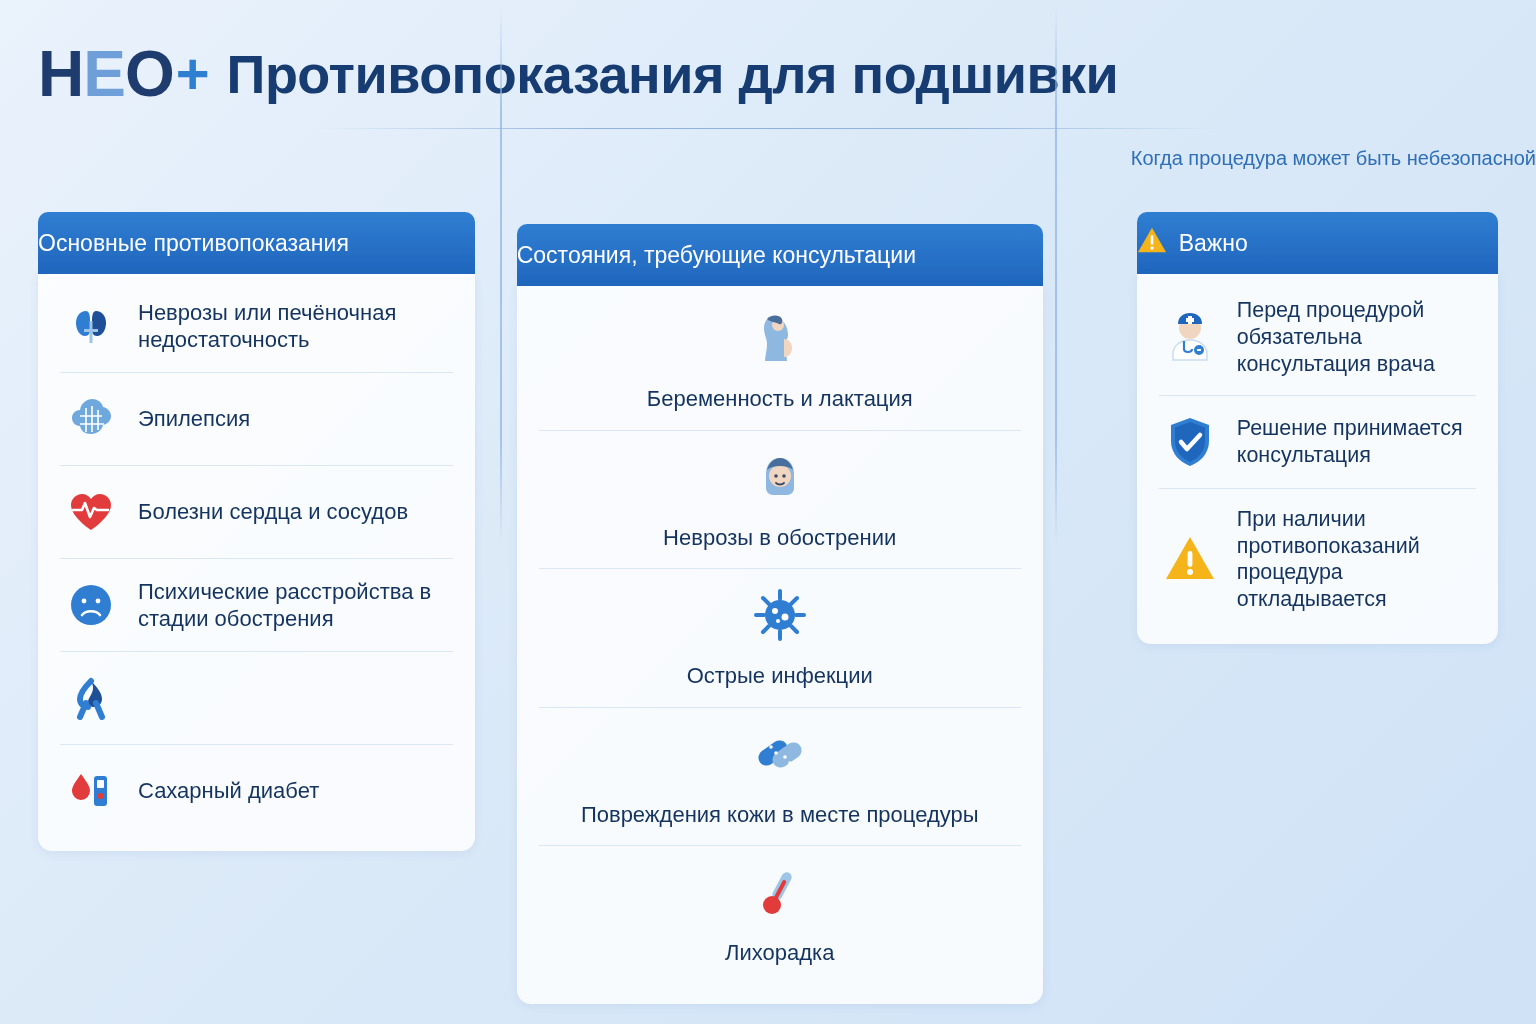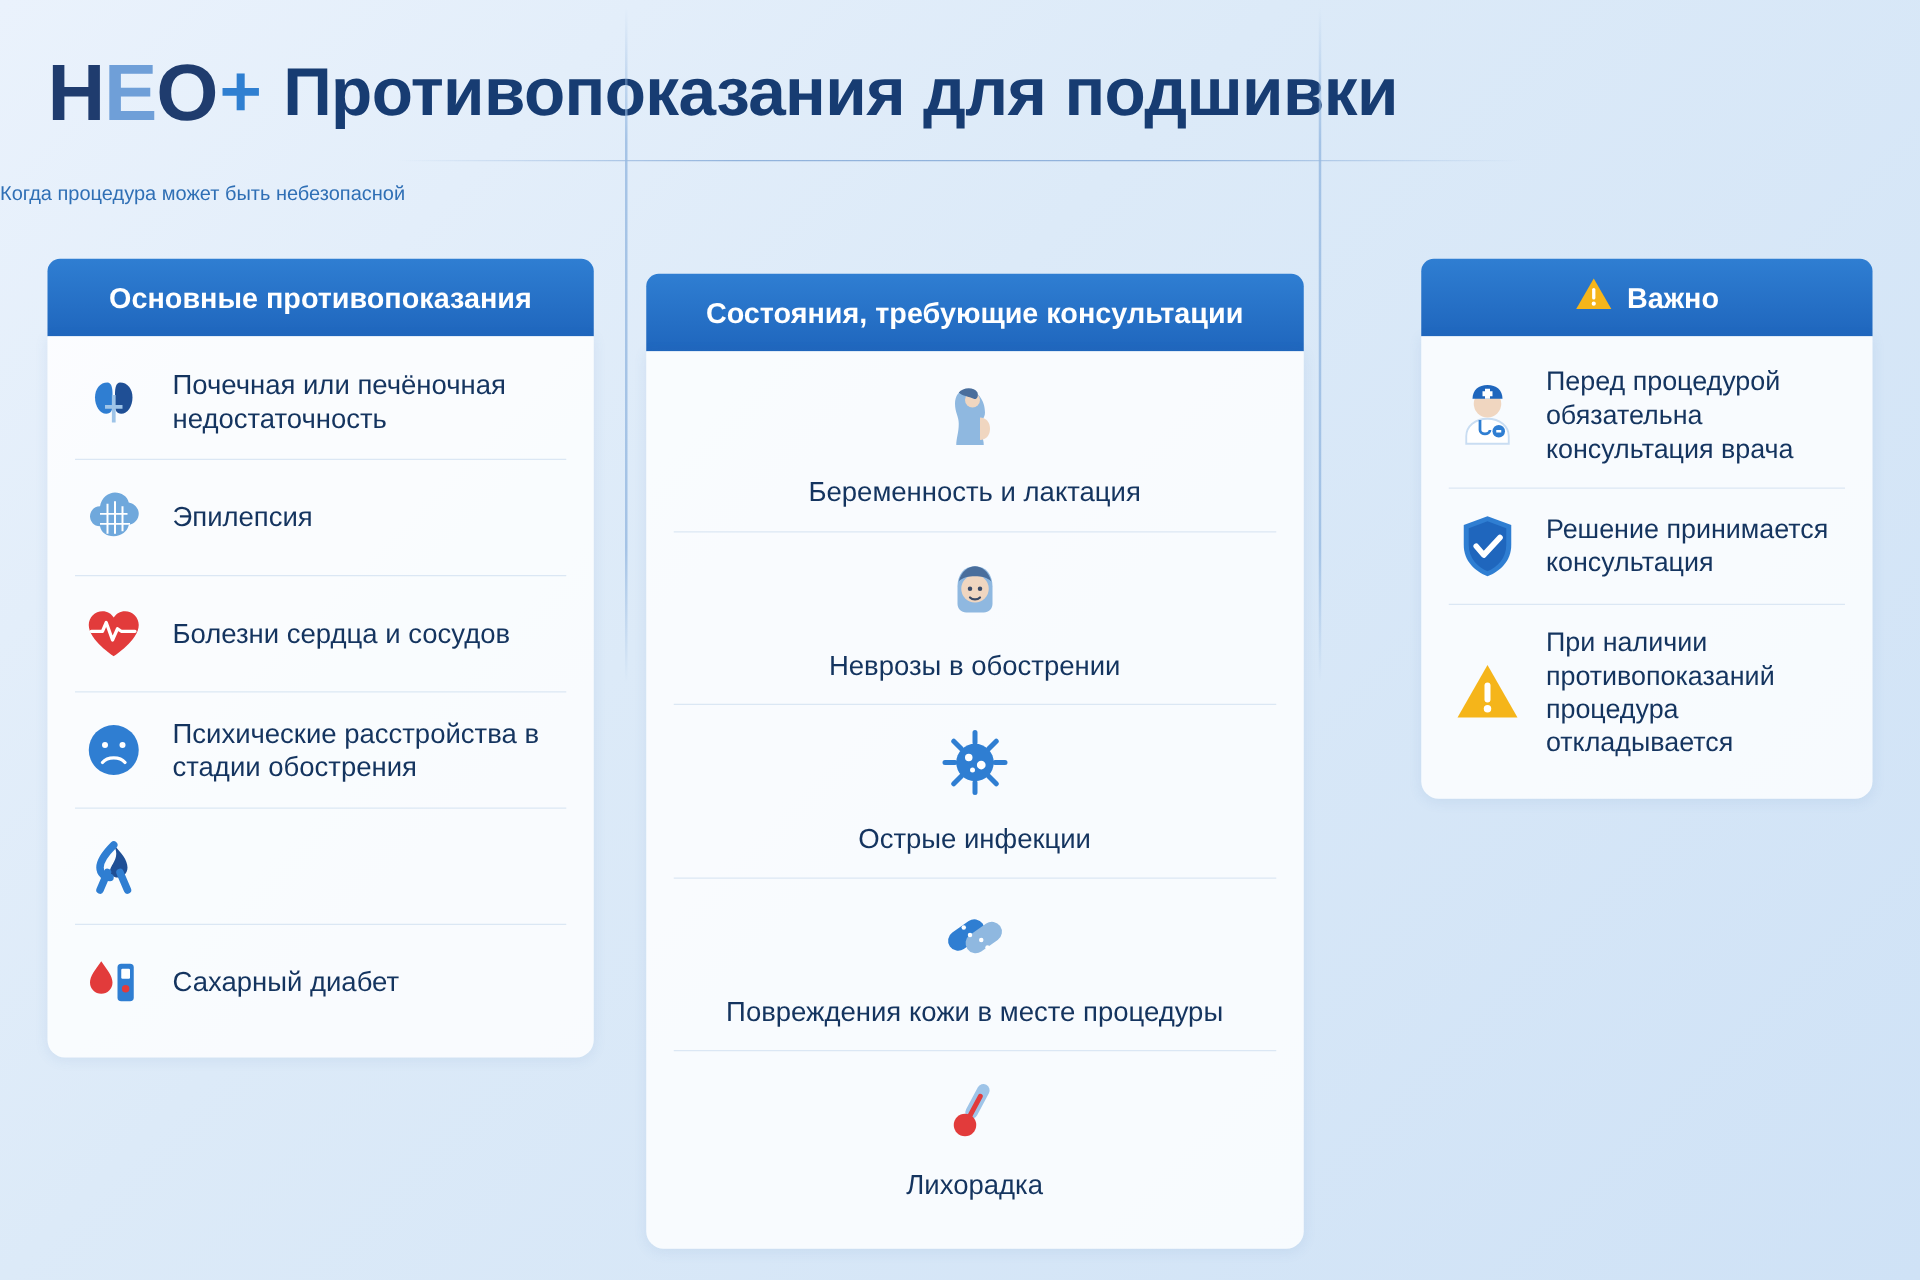--- a/index.html
+++ b/index.html
@@ -48,22 +48,22 @@
     letter-spacing: -0.5px;
     line-height: 1.05;
   }
   .divider {
     width: 900px;
     height: 1px;
     background: linear-gradient(90deg, rgba(120,160,210,0) 0%, rgba(120,160,210,0.75) 30%, rgba(120,160,210,0.75) 70%, rgba(120,160,210,0) 100%);
     margin: 22px auto 0 auto;
   }
   .subtitle {
-    text-align: left;
-    font-size: 16px;
+    text-align: right;
+    font-size: 20px;
     color: #2f6fb5;
     margin-top: 18px;
   }
 
   
   .columns {
     display: flex;
     gap: 0px;
     padding: 42px 38px 0 38px;
     align-items: flex-start;
@@ -84,25 +84,24 @@
   }
   .sep-1 { left: 500px; }
   .sep-2 { left: 1055px; }
 
   .card-head {
     background: linear-gradient(180deg, #2f7ed2 0%, #1f66bd 100%);
     border-radius: 10px 10px 0 0;
     height: 62px;
     display: flex;
     align-items: center;
-    justify-content: center;
     gap: 12px;
     color: #ffffff;
     font-size: 23px;
-    font-weight: bold;
+    font-weight: normal;
   }
   .card-body {
     background: rgba(255,255,255,0.82);
     border-radius: 0 0 14px 14px;
     padding: 6px 22px 14px 22px;
     box-shadow: 0 2px 10px rgba(70,120,180,0.10);
   }
   .row {
     display: flex;
     align-items: center;
@@ -161,21 +160,21 @@
 
       <div class="row">
         <span class="icon">
           <svg viewBox="0 0 58 58" width="58" height="58">
             <path d="M24 14c-6 0-10 5-10 12s4 13 9 13c4 0 5-3 5-7v-9c0-5-1-9-4-9z" fill="#2f7ed2"></path>
             <path d="M34 14c6 0 10 5 10 12s-4 13-9 13c-4 0-5-3-5-7v-9c0-5 1-9 4-9z" fill="#1f4f95"></path>
             <rect x="27.5" y="24" width="3" height="22" fill="#9ec4e8"></rect>
             <rect x="22" y="32" width="14" height="3" fill="#9ec4e8"></rect>
           </svg>
         </span>
-        <span class="row-label">Почечная или печёночная недостаточность</span>
+        <span class="row-label">Неврозы или печёночная недостаточность</span>
       </div>
 
       <div class="row">
         <span class="icon">
           <svg viewBox="0 0 58 58" width="58" height="58">
             <path d="M18 20c-5 0-8 4-8 8s3 8 8 8c1 5 5 8 11 8s11-4 12-9c5-1 8-5 8-9s-3-8-8-9c-1-5-6-8-11-8s-11 4-12 11z" fill="#6fa8dc"></path>
             <path d="M24 18v24M30 16v26M36 20v20" stroke="#ffffff" stroke-width="1.6" fill="none"></path>
             <path d="M18 26h22M18 34h24" stroke="#ffffff" stroke-width="1.4" fill="none"></path>
           </svg>
         </span>

